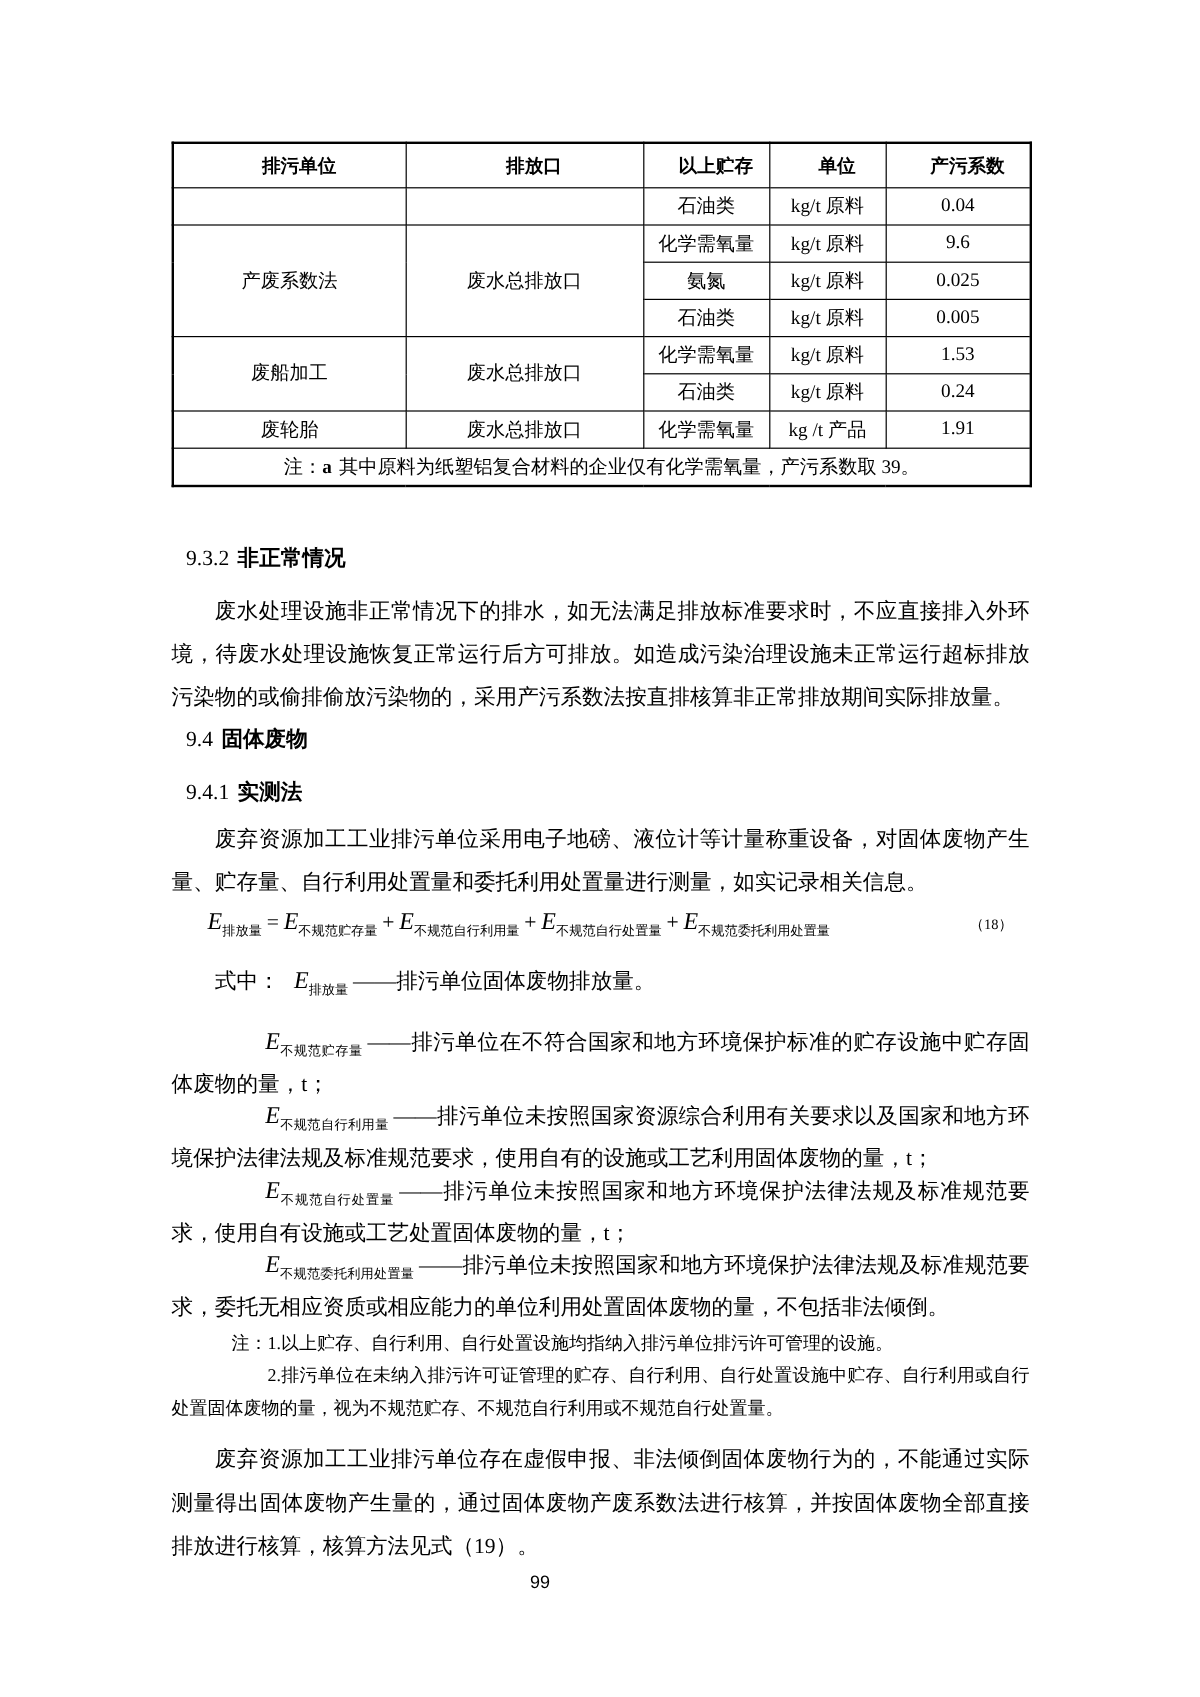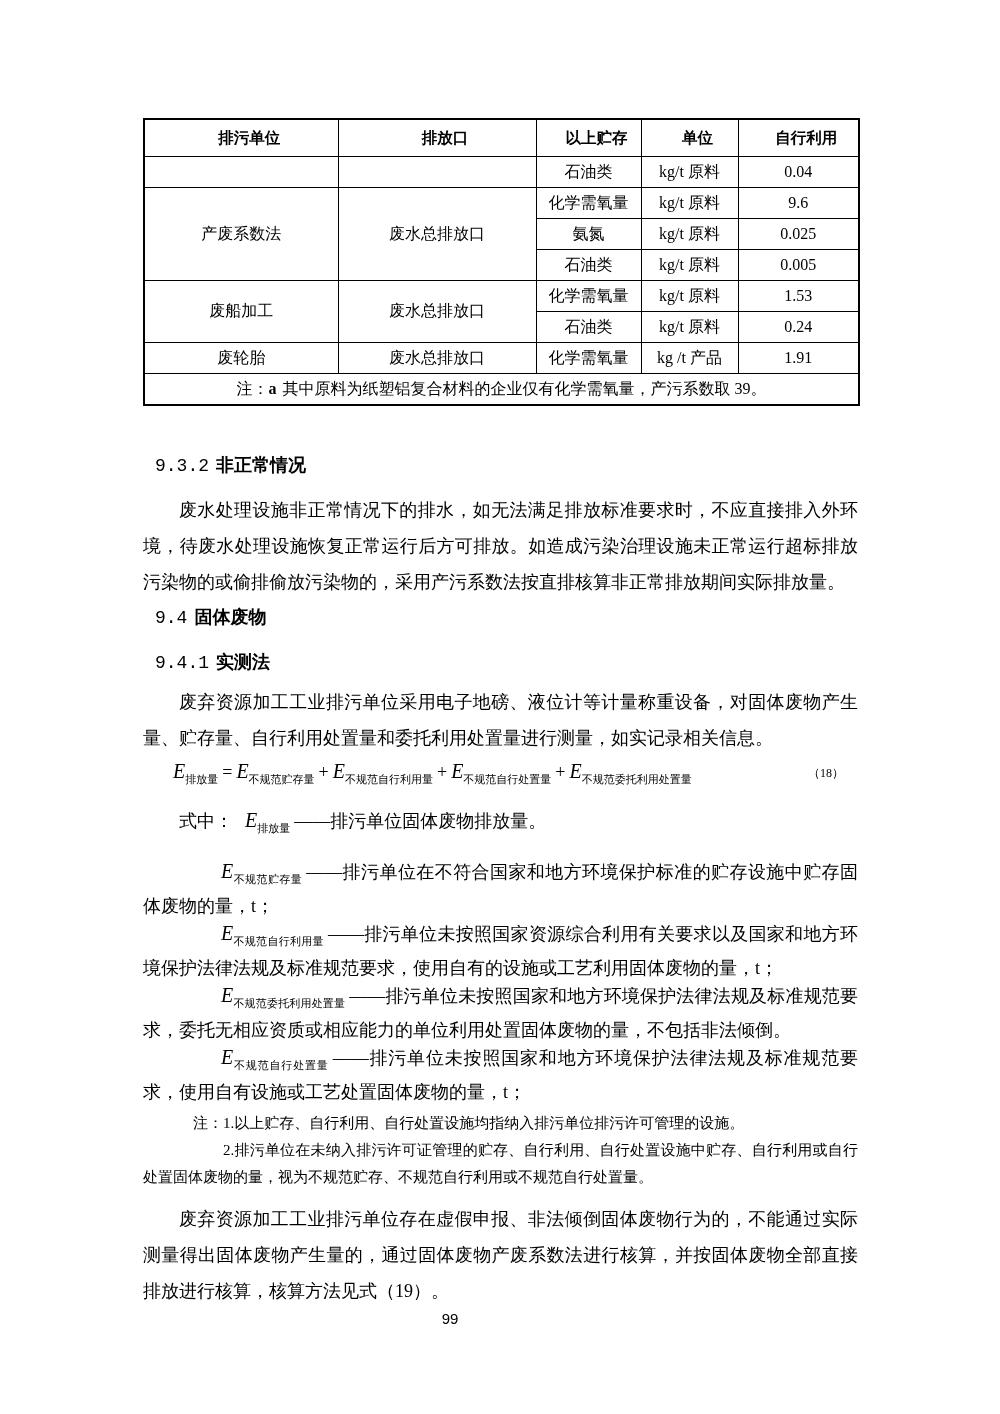--- a/index.html
+++ b/index.html
@@ -61,21 +61,21 @@
     margin-right: 6px;
   }
 
   
   .heading {
     font-size: 18px;
     line-height: 26px;
     padding-left: 12px;
   }
   .heading .hnum {
-    font-family: Liberation Mono, monospace;
+    font-family: Liberation Serif, serif;
     font-weight: 400;
     margin-right: 7px;
   }
   .heading .htitle {
     font-family: "Liberation Sans", "DejaVu Sans", sans-serif;
     font-weight: 700;
   }
   .h932 { margin-top: 46px; }
   .h94  { margin-top: 4px; }
   .h941 { margin-top: 18px; }
@@ -179,21 +179,21 @@
           <col style="width:105px">
           <col style="width:97px">
           <col style="width:121px">
       </colgroup>
       <thead>
         <tr>
           <th>排污单位</th>
           <th>排放口</th>
           <th>以上贮存</th>
           <th>单位</th>
-          <th>自行利用</th>
+          <th>产污系数</th>
         </tr>
       </thead>
       <tbody>
         <tr>
           <td></td>
           <td></td>
           <td>石油类</td>
           <td>kg/t 原料</td>
           <td>0.04</td>
         </tr>
@@ -267,24 +267,24 @@
       <span>式中：</span><span class="evar"><i>E</i><sub>排放量</sub></span><span>——排污单位固体废物排放量。</span>
     </p>
 
     <p class="def">
       <span class="evar"><i>E</i><sub>不规范贮存量</sub></span><span>——排污单位在不符合国家和地方环境保护标准的贮存设施中贮存固体废物的量，t；</span>
     </p>
     <p class="def">
       <span class="evar"><i>E</i><sub>不规范自行利用量</sub></span><span>——排污单位未按照国家资源综合利用有关要求以及国家和地方环境保护法律法规及标准规范要求，使用自有的设施或工艺利用固体废物的量，t；</span>
     </p>
     <p class="def">
+      <span class="evar"><i>E</i><sub>不规范自行处置量</sub></span><span>——排污单位未按照国家和地方环境保护法律法规及标准规范要求，使用自有设施或工艺处置固体废物的量，t；</span>
+    </p>
+    <p class="def">
       <span class="evar"><i>E</i><sub>不规范委托利用处置量</sub></span><span>——排污单位未按照国家和地方环境保护法律法规及标准规范要求，委托无相应资质或相应能力的单位利用处置固体废物的量，不包括非法倾倒。</span>
-    </p>
-    <p class="def">
-      <span class="evar"><i>E</i><sub>不规范自行处置量</sub></span><span>——排污单位未按照国家和地方环境保护法律法规及标准规范要求，使用自有设施或工艺处置固体废物的量，t；</span>
     </p>
 
     <p class="fnote1">注：1.以上贮存、自行利用、自行处置设施均指纳入排污单位排污许可管理的设施。</p>
     <p class="fnote2">2.排污单位在未纳入排污许可证管理的贮存、自行利用、自行处置设施中贮存、自行利用或自行处置固体废物的量，视为不规范贮存、不规范自行利用或不规范自行处置量。</p>
 
     <p class="para p942">废弃资源加工工业排污单位存在虚假申报、非法倾倒固体废物行为的，不能通过实际测量得出固体废物产生量的，通过固体废物产废系数法进行核算，并按固体废物全部直接排放进行核算，核算方法见式（19）。</p>
 
   </div>
 
   <div class="page-number">99</div>

